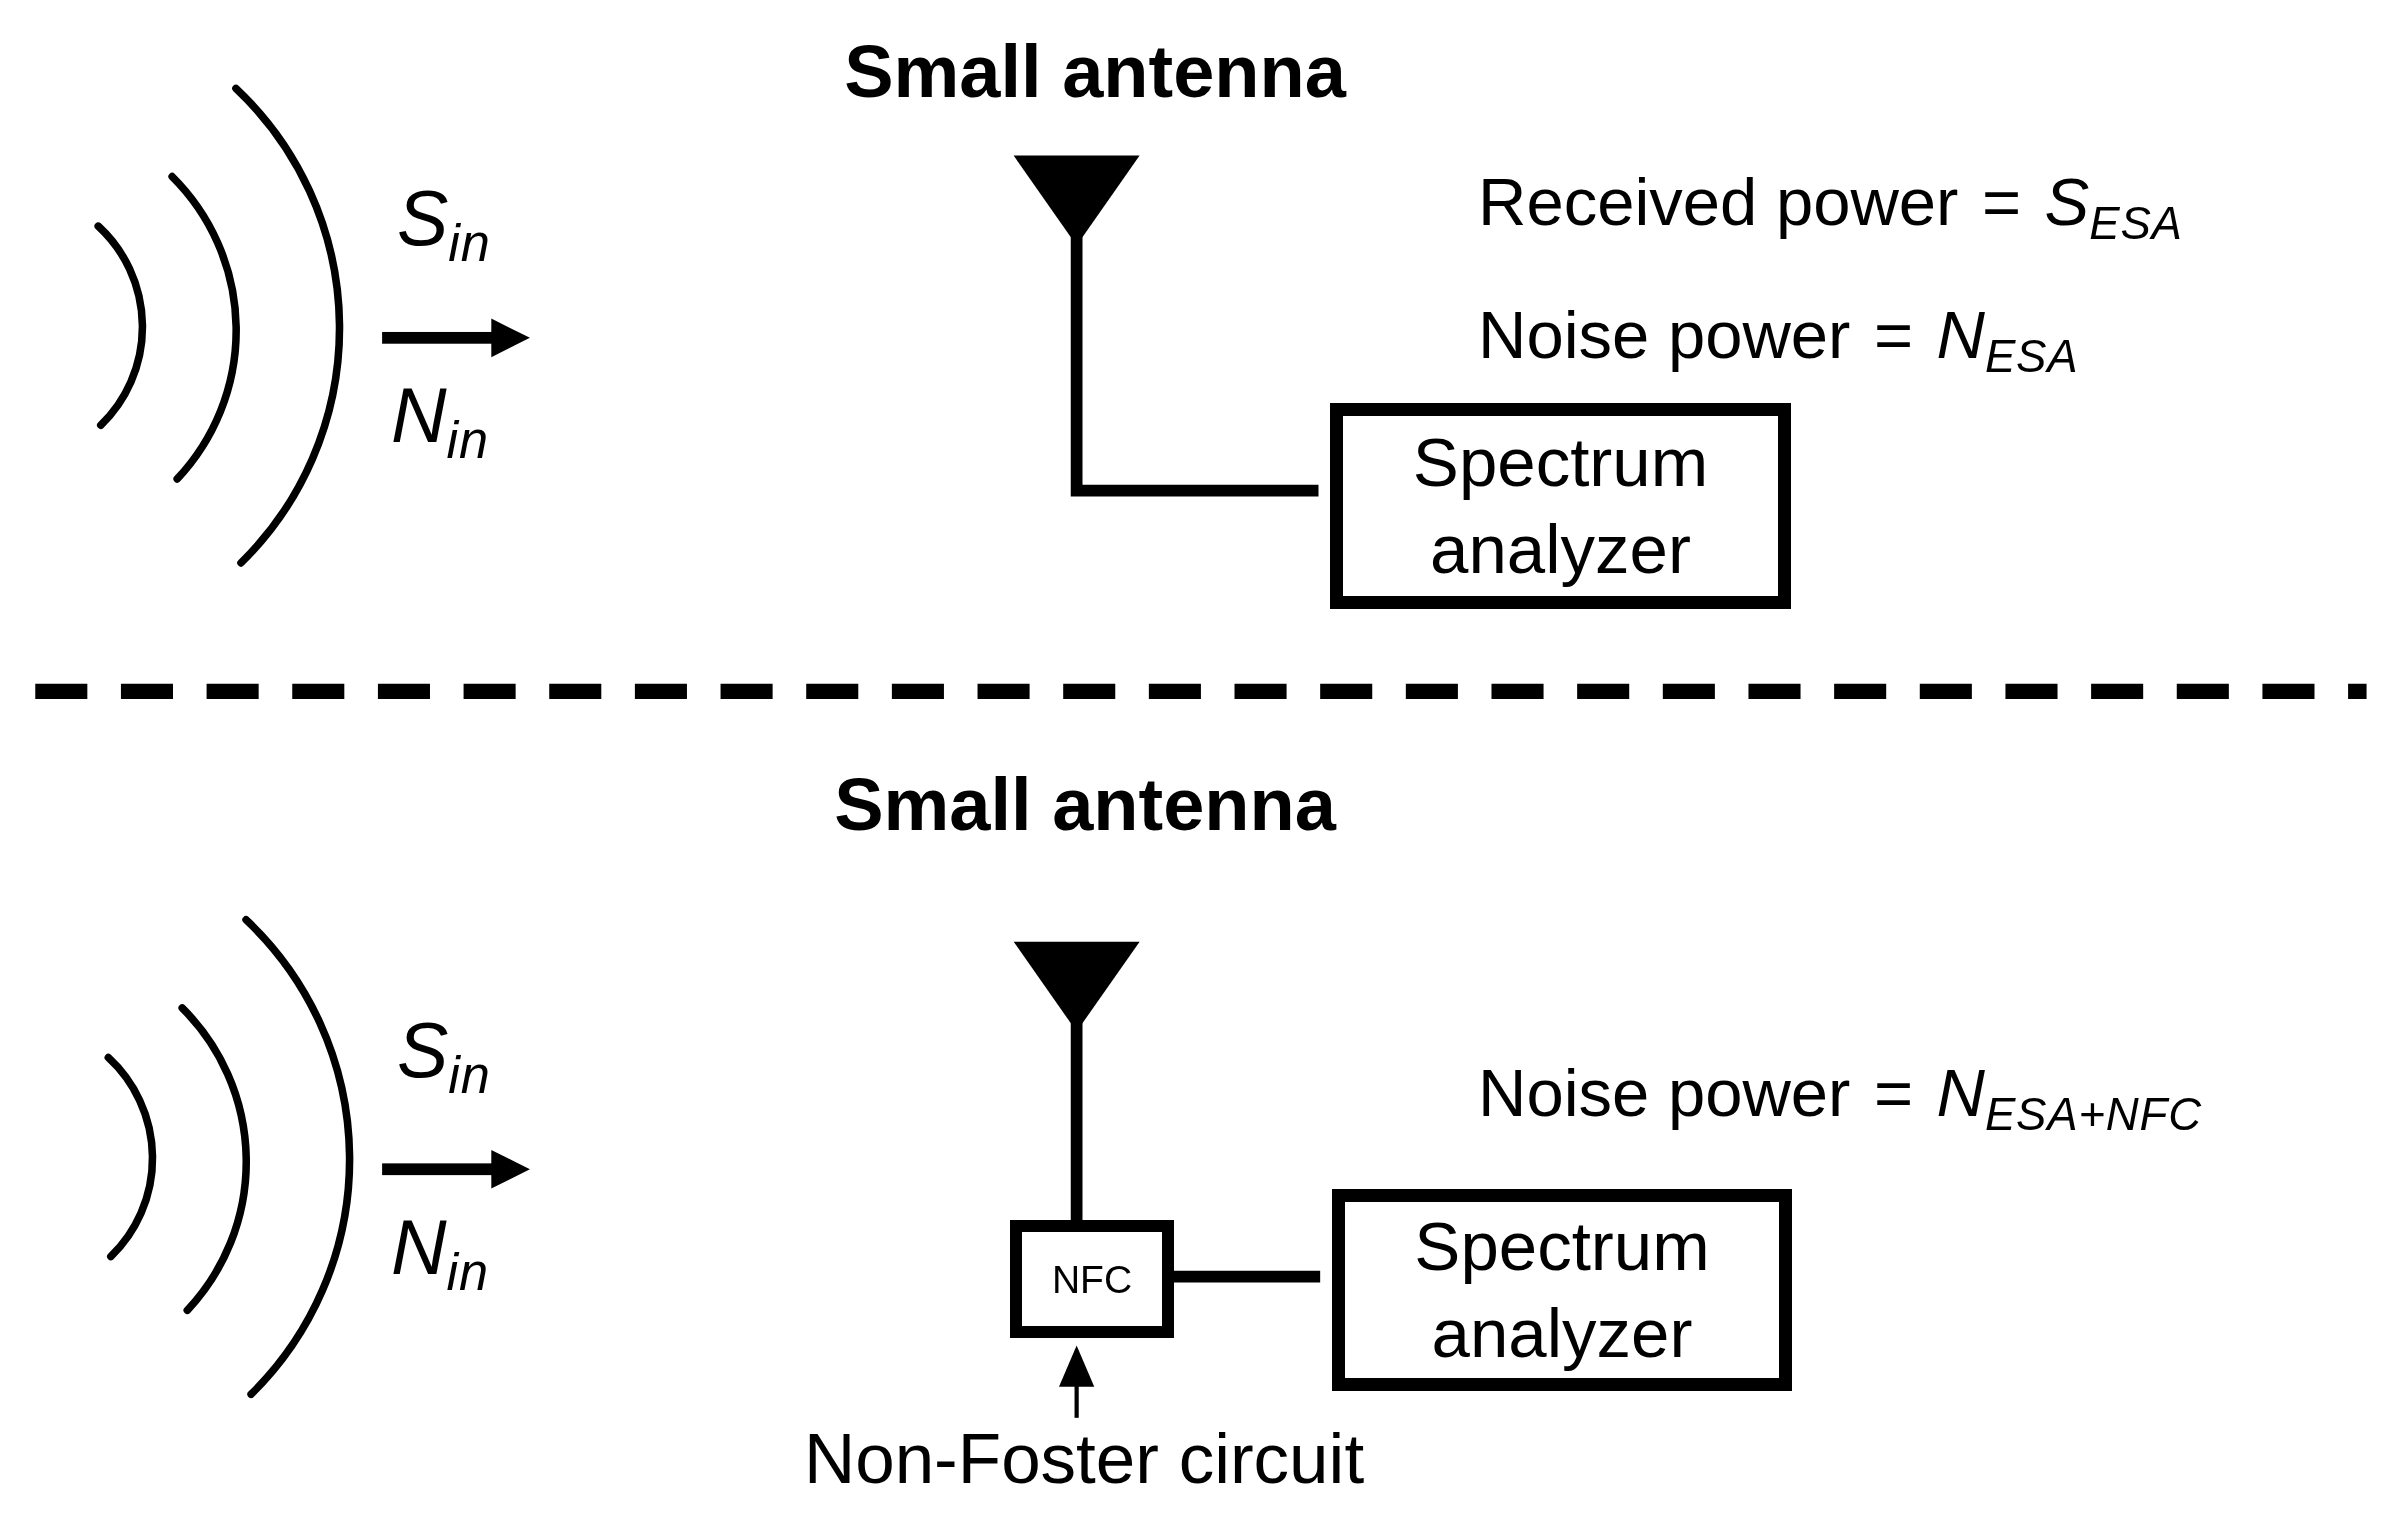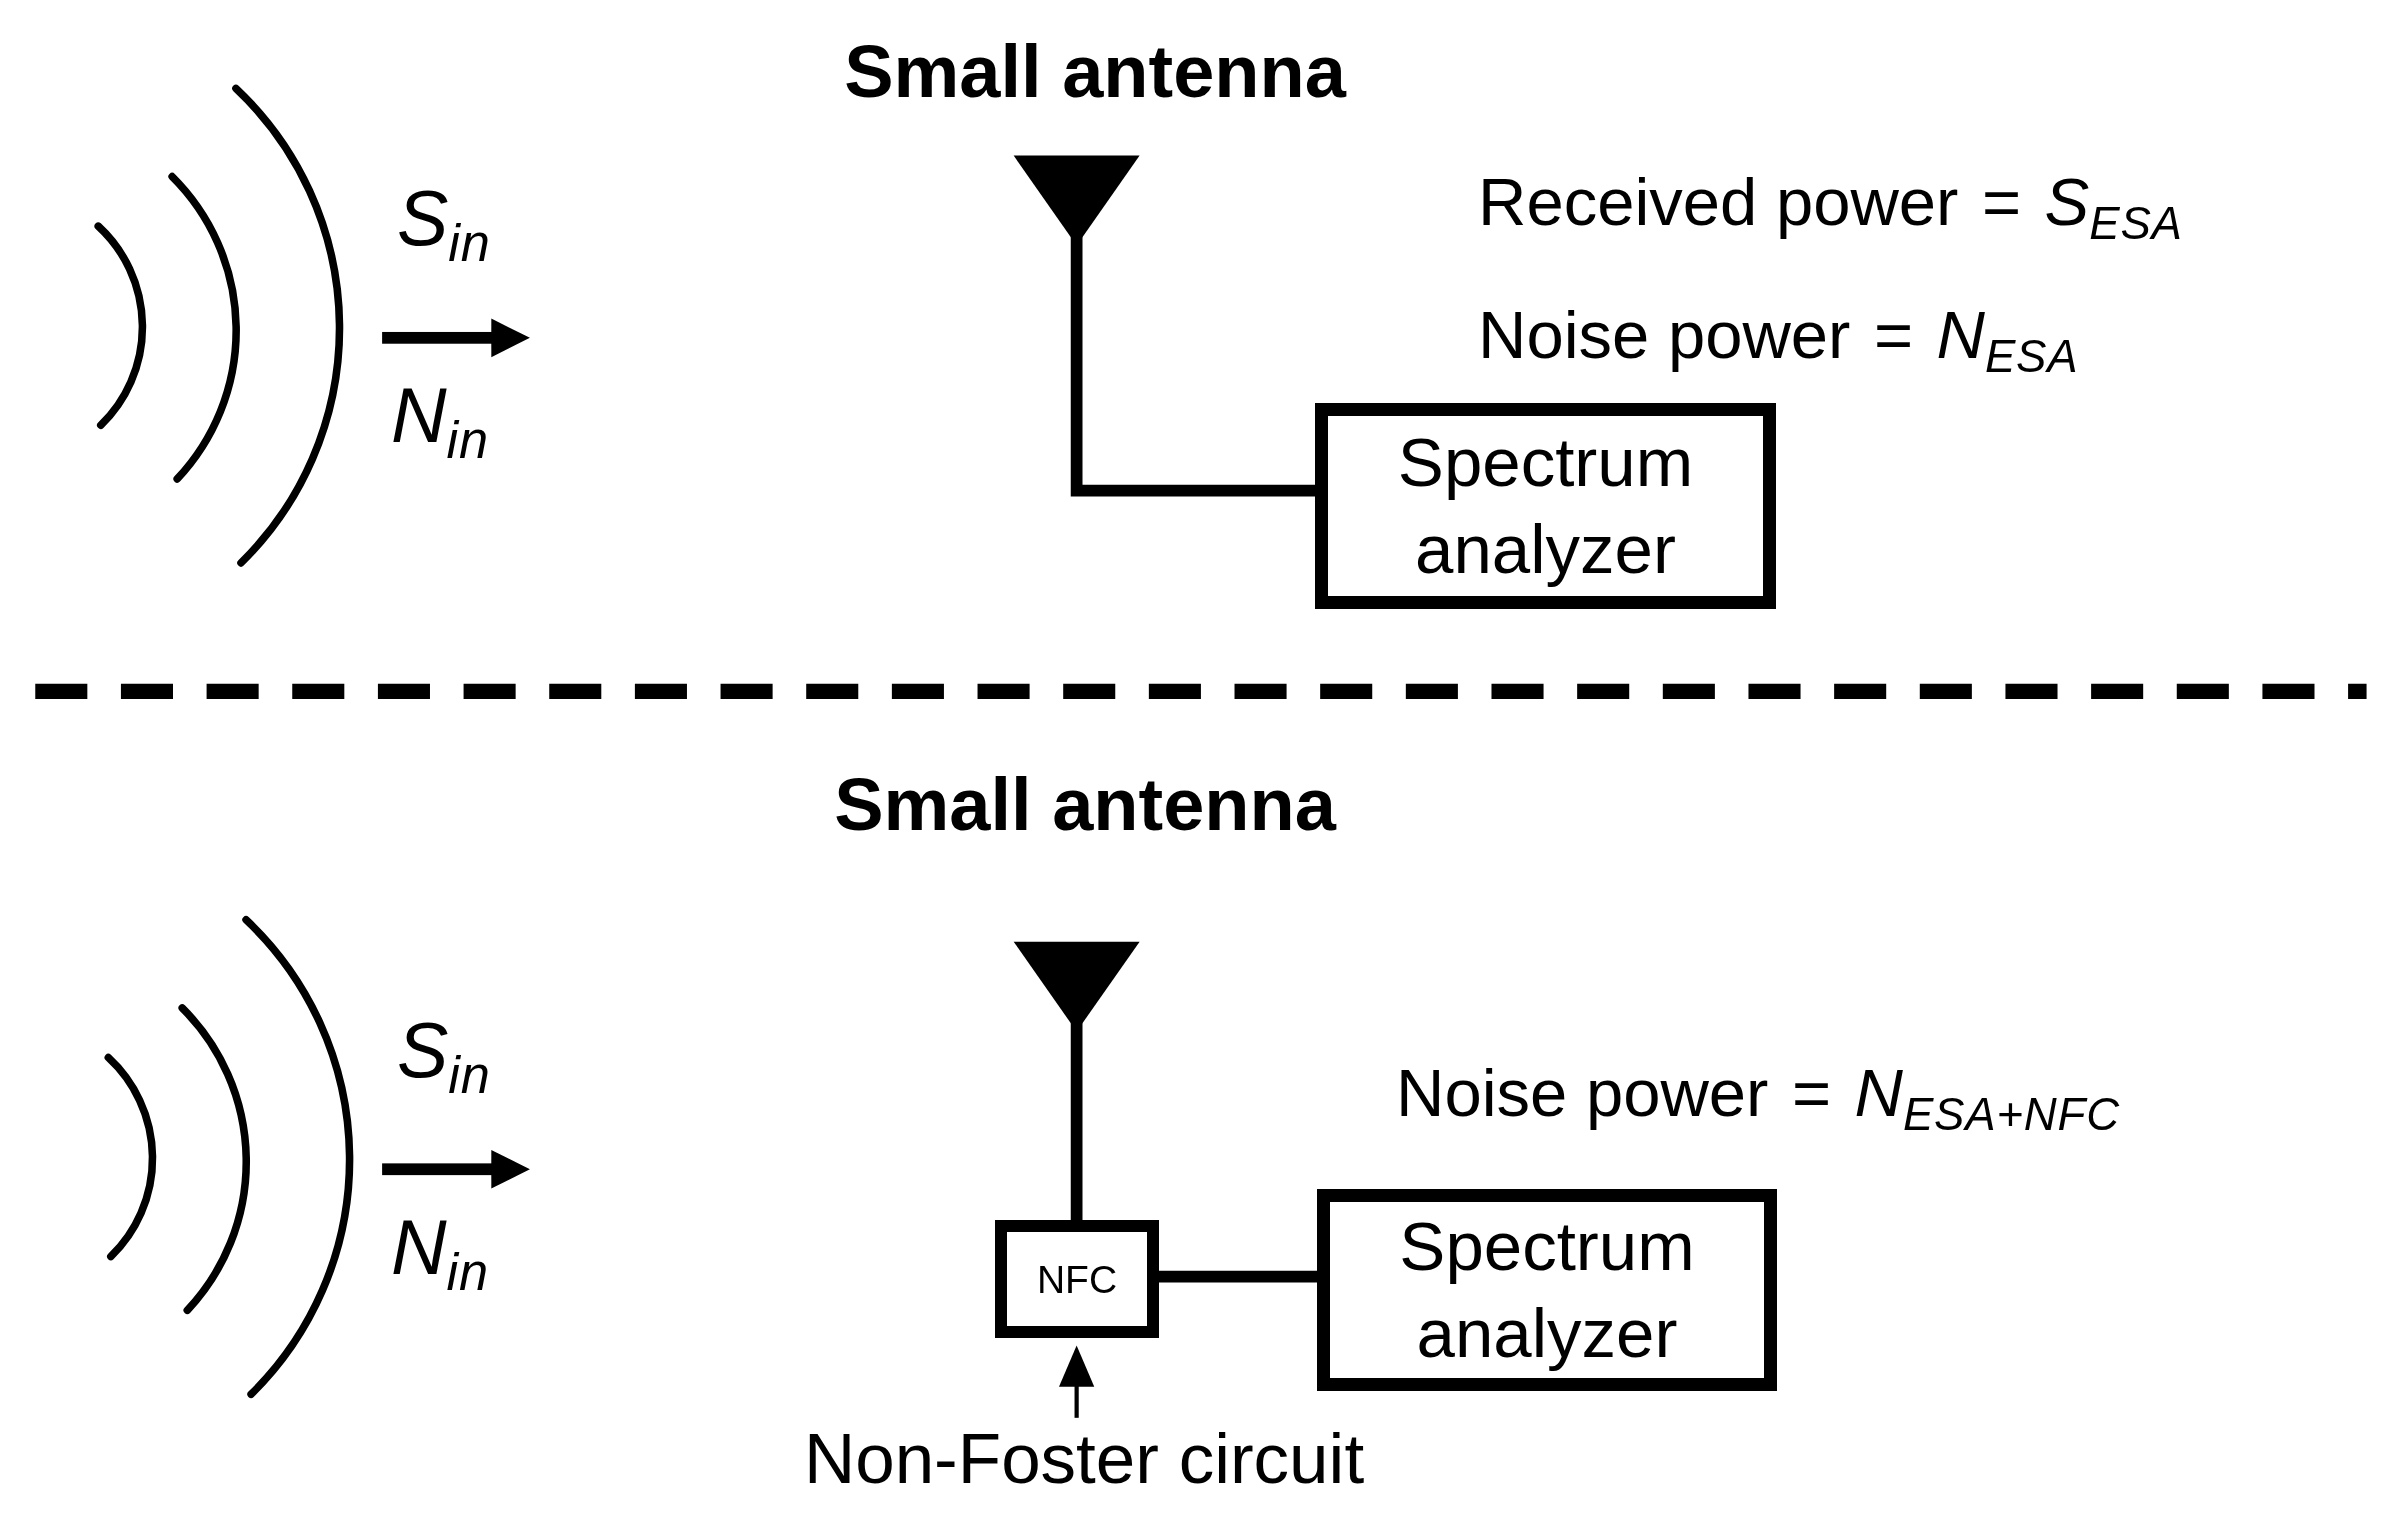--- a/index.html
+++ b/index.html
@@ -18,21 +18,21 @@
   .eqline { font-size:67px; line-height:1.1; }
   .eqline .eq  { display:inline-block; margin:0 23.5px; }
   .eqline .mvar { font-style:italic; }
   sub { font-size:0.68em; font-style:italic; line-height:0; letter-spacing:0.8px; }
 
   .mathlabel { font-size:77px; font-style:italic; line-height:1.05; }
 
   .box {
     position:absolute; box-sizing:border-box; border:13.4px solid var(--ink);
     display:flex; flex-direction:column; align-items:center; justify-content:center;
-    background:var(--paper); text-align:center;
+    background:var(--paper); text-align:center;margin-left:15px;
   }
   .analyzer { font-size:69px; line-height:87px; }
   .nfc { border-width:12.6px; font-size:39px; line-height:1; }
 
   .caption { font-size:71px; text-align:center; }
 </style>
 </head>
 <body>
 
 <div class="figure">
@@ -93,21 +93,21 @@
 
   <div class="abs title" style="left:711px; top:758px; width:748px;">
     <div>Small antenna</div>
   </div>
 
   <div class="abs mathlabel" style="left:397px; top:1010px;"><i>S</i><sub>in</sub></div>
 
   <div class="abs mathlabel" style="left:391px; top:1207px;"><i>N</i><sub>in</sub></div>
 
 
-  <div class="abs eqline" style="left:1396px; top:1056px;"><span>Noise power</span><span class="eq">=</span><span class="mvar">N</span><sub>ESA+NFC</sub></div>
+  <div class="abs eqline" style="left:1478px; top:1056px;"><span>Noise power</span><span class="eq">=</span><span class="mvar">N</span><sub>ESA+NFC</sub></div>
 
   <div class="box nfc" style="left:995px; top:1220px; width:164px; height:118px;">
     <div>NFC</div>
   </div>
 
   <div class="box analyzer" style="left:1317px; top:1189px; width:460px; height:202px;">
     <div>Spectrum</div>
     <div>analyzer</div>
   </div>
 

